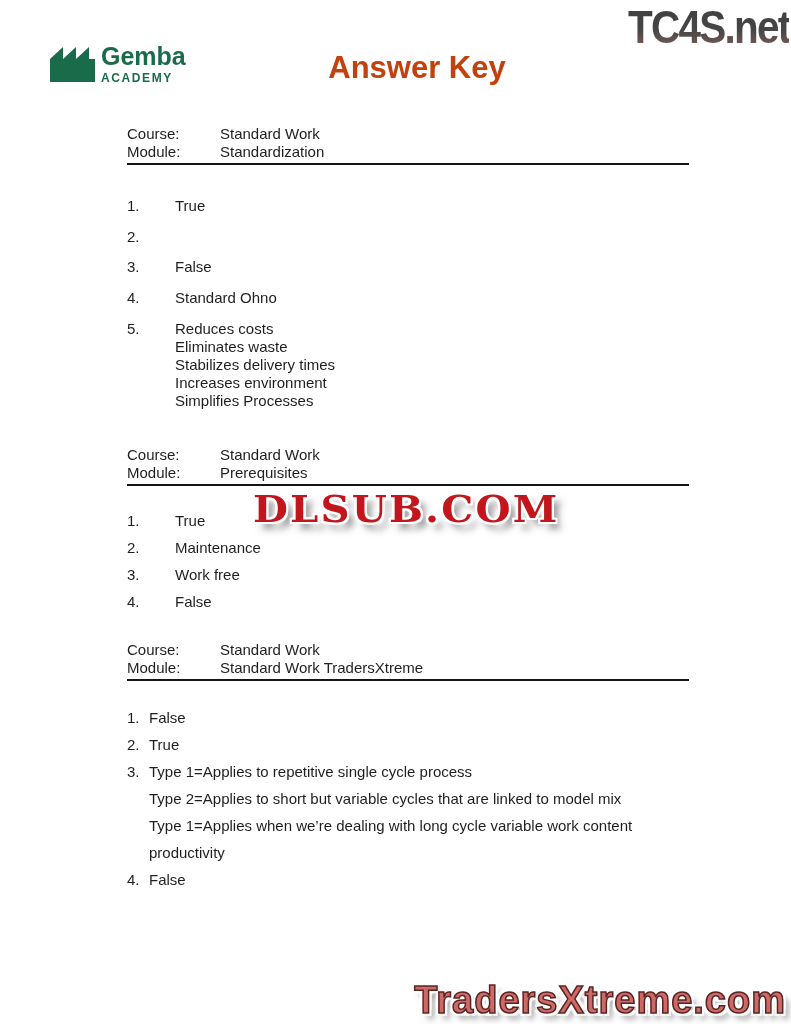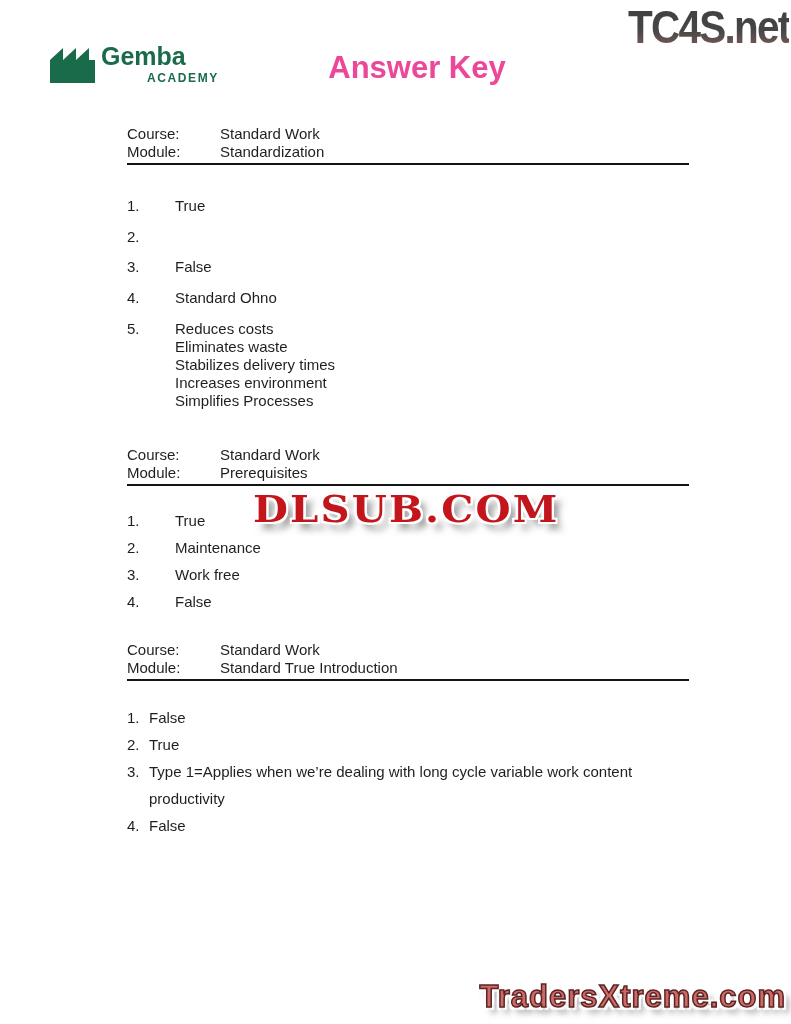--- a/index.html
+++ b/index.html
@@ -13,37 +13,37 @@
     color: #1f1f1f;
     overflow: hidden;
   }
 
   
   .logo {
     position: absolute;
     left: 50px;
     top: 44px;
     display: flex;
-    align-items: center;
+    align-items: flex-start;
     gap: 6px;
   }
   .logo-icon svg { display: block; }
   .logo-text { color: #1a6b4a; line-height: 1; }
   .logo-text .gemba { font-size: 25px; font-weight: bold; letter-spacing: 0px; }
-  .logo-text .academy { font-size: 12px; font-weight: bold; letter-spacing: 1.6px; margin-top: 3px; margin-left: 46px; }
+  .logo-text .academy { font-size: 12px; font-weight: bold; letter-spacing: 1.6px; margin-top: 3px; }
 
   .doc-title {
     position: absolute;
     left: 43px;
     right: 0;
     top: 50px;
     text-align: center;
     font-size: 31px;
     font-weight: bold;
-    color: #ec4899;
+    color: #c2410c;
   }
 
   .tc4s {
     position: absolute;
     top: 0px;
     right: 2px;
     font-size: 46px;
     font-weight: bold;
     letter-spacing: -2px;
     transform: scaleX(0.88);
@@ -109,21 +109,21 @@
       -2px  2px 0 #ffffff, 2px  2px 0 #ffffff,
       -2px  0   0 #ffffff, 2px  0   0 #ffffff,
        0   -2px 0 #ffffff, 0    2px 0 #ffffff,
        6px 7px 7px rgba(110,110,110,0.75);
   }
 
   .traders {
     position: absolute;
     right: 5px;
     top: 979px;
-    font-size: 31px;
+    font-size: 38px;
     font-weight: bold;
     letter-spacing: 1px;
     color: #cd6a66;
     -webkit-text-stroke: 1.5px #5a2424;
     white-space: nowrap;
     text-shadow:
       -3px -3px 1px rgba(255,255,255,0.9), 3px -3px 1px rgba(255,255,255,0.9),
       -3px  3px 1px rgba(255,255,255,0.9), 3px  3px 1px rgba(255,255,255,0.9),
        5px 6px 6px rgba(120,120,120,0.8);
   }
@@ -239,40 +239,42 @@
     </section>
 
     <section class="sec s3">
       <div class="sec-header">
         <div class="hdr-row">
           <span class="hdr-label">Course:</span>
           <span class="hdr-value">Standard Work</span>
         </div>
         <div class="hdr-row">
           <span class="hdr-label">Module:</span>
-          <span class="hdr-value">Standard True Introduction</span>
+          <span class="hdr-value">Standard Work TradersXtreme</span>
         </div>
         <div class="rule"></div>
       </div>
       <ol class="answers">
         <li class="answer">
           <span class="num">1.</span>
           <span class="lines">
               <span class="line">False</span>
             </span>
         </li>
         <li class="answer">
           <span class="num">2.</span>
           <span class="lines">
               <span class="line">True</span>
             </span>
         </li>
         <li class="answer">
           <span class="num">3.</span>
           <span class="lines">
+            <span class="line">Type 1=Applies to repetitive single cycle process</span>
+            <span class="line">Type 2=Applies to short but variable cycles that are linked to model mix</span>
             <span class="line">Type 1=Applies when we’re dealing with long cycle variable work content</span>
             <span class="line">productivity</span>
           </span>
         </li>
         <li class="answer">
           <span class="num">4.</span>
           <span class="lines">
               <span class="line">False</span>
             </span>
         </li>

